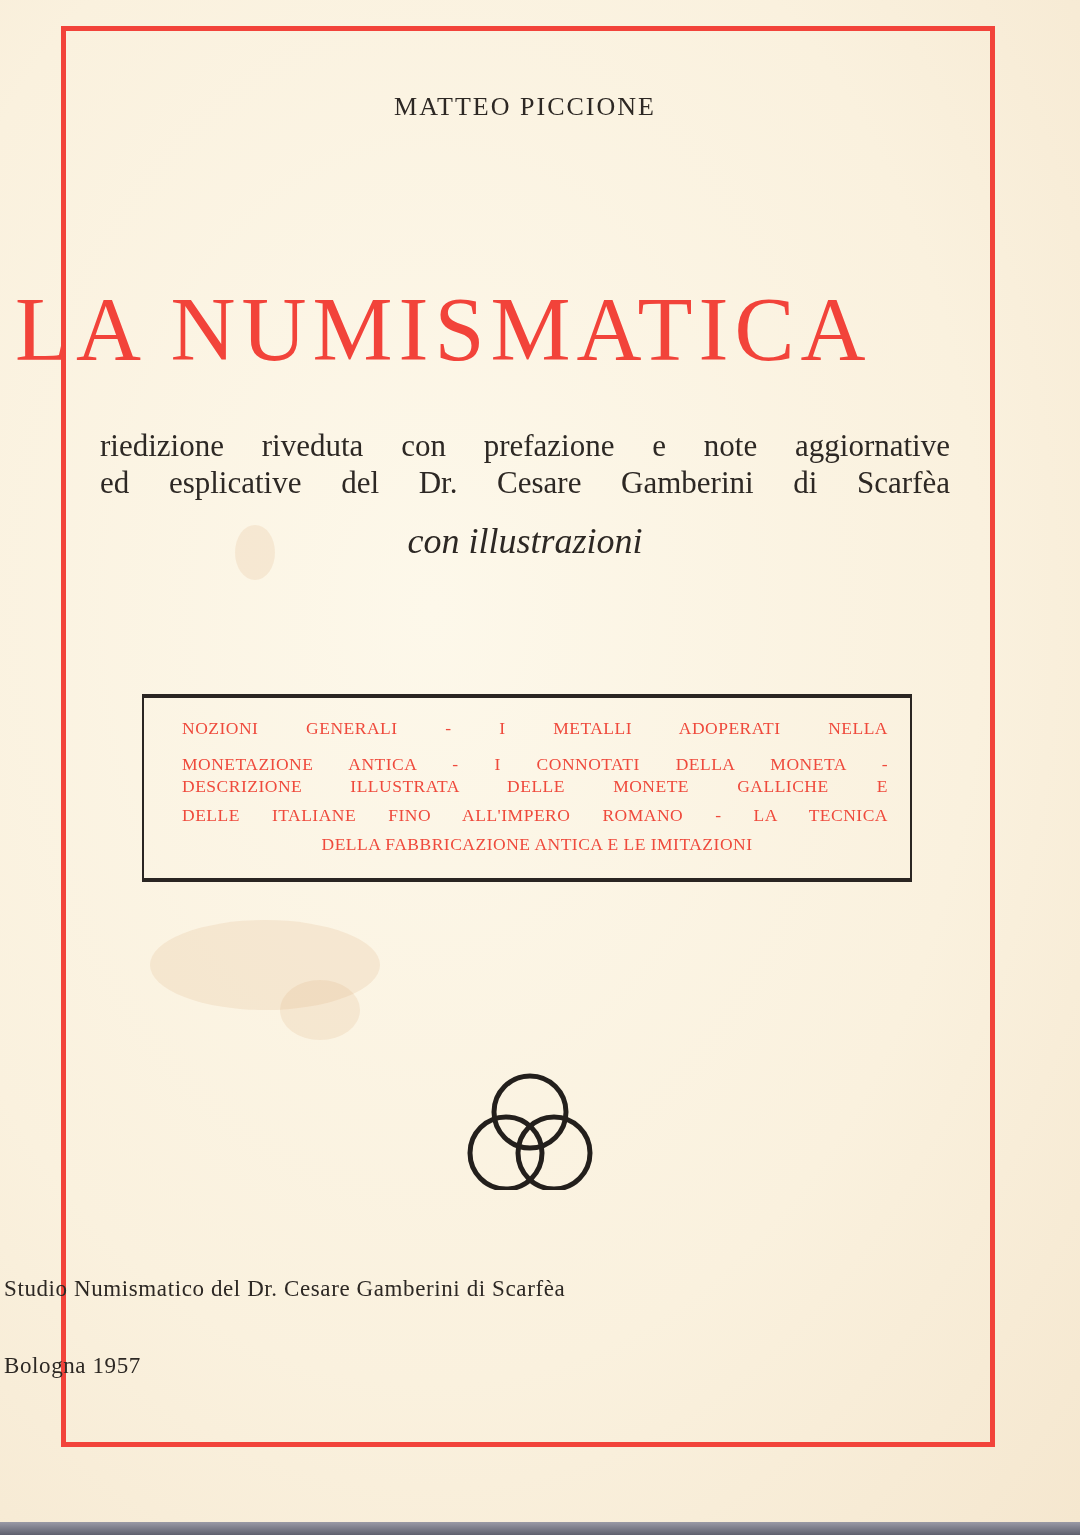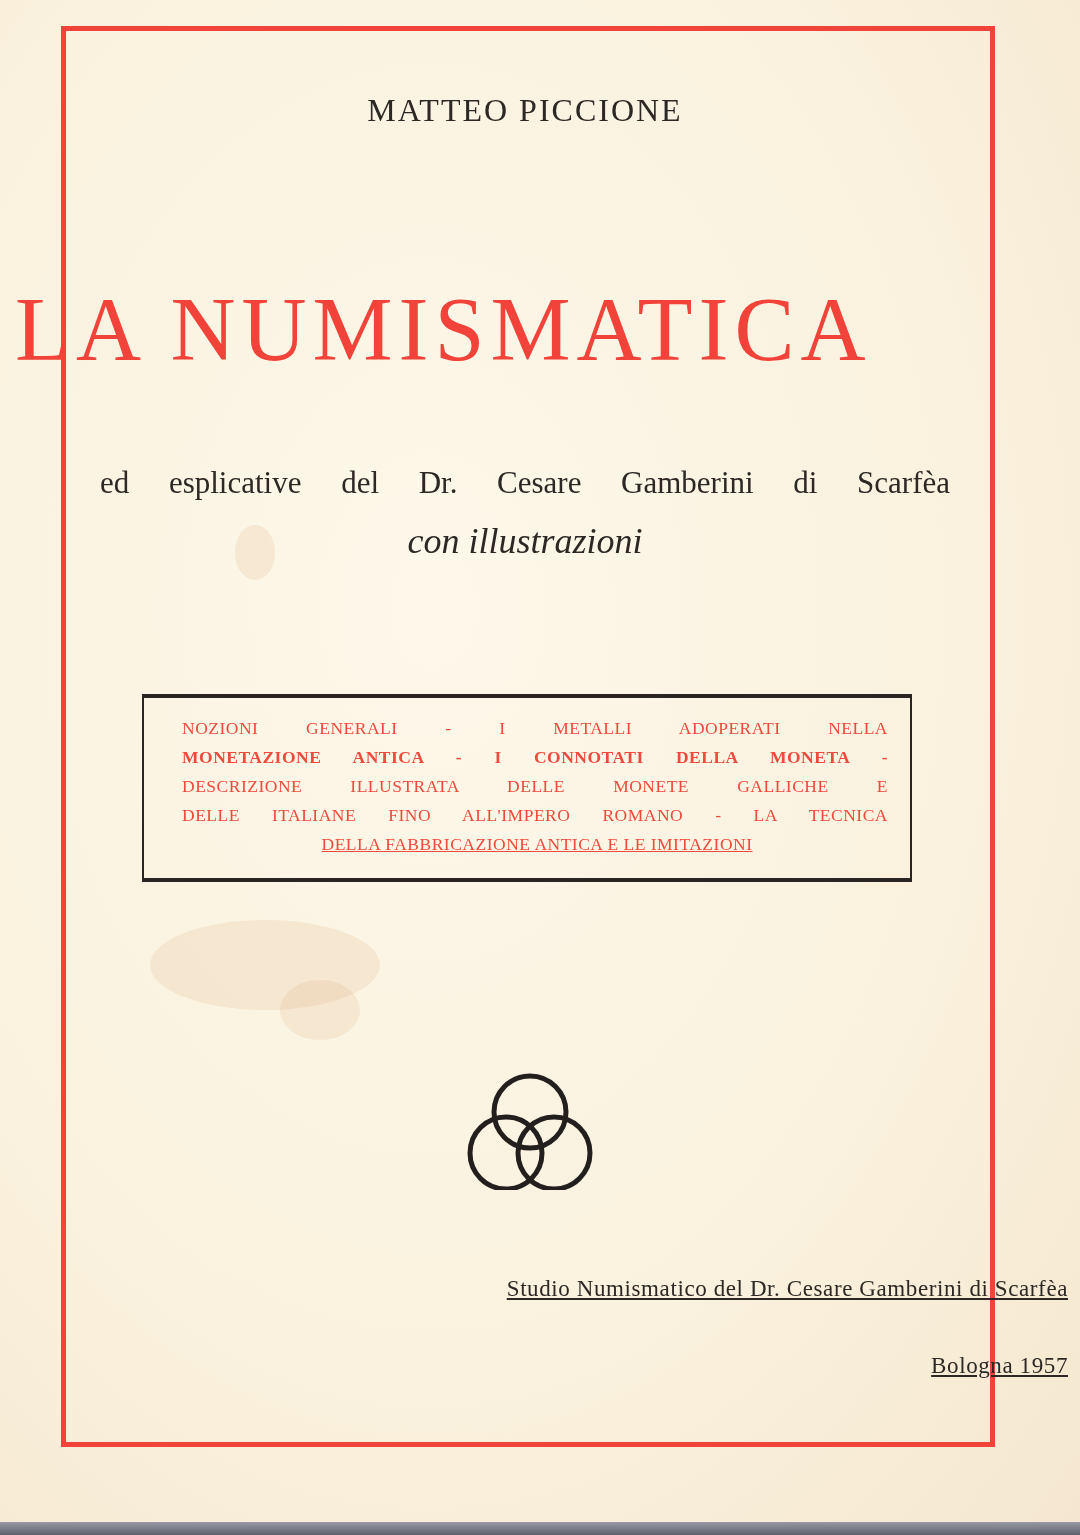--- a/index.html
+++ b/index.html
@@ -20,21 +20,21 @@
   .stain {
     position: absolute; border-radius: 50%;
     background: rgba(222,170,120,0.18);
   }
   .frame {
     position: absolute; left: 61px; top: 26px; width: 924px; height: 1411px;
     border: 5px solid #f2433a; box-sizing: content-box;
   }
   .author {
     position: absolute; top: 92px; left: 0; width: 1050px; text-align: center;
-    font-size: 32px; letter-spacing: 2px; color: #2d2824;
+    font-size: 26px; letter-spacing: 2px; color: #2d2824;
   }
   .title {
     position: absolute; top: 278px; left: 15px; width: 1050px; text-align: left;
     font-size: 90px; color: #f2433a; letter-spacing: 6px; font-weight: normal;
   }
   .subtitle {
     position: absolute; left: 100px; width: 850px;
     font-size: 31px; text-align: justify; text-align-last: justify; color: #2d2824;
   }
   .sub1 { top: 428px; }
@@ -50,49 +50,50 @@
     box-sizing: border-box;
   }
   .contents-line {
     position: absolute; left: 30px; width: 706px;
     font-size: 17.5px; color: #ef4a3c; letter-spacing: 0.5px;
     text-align: justify; text-align-last: justify; margin-left: 8px;
   }
   .contents-line.center { text-align: center; text-align-last: center; left: 90px; width: 590px; }
   .logo { position: absolute; left: 450px; top: 1070px; }
   .pub {
-    position: absolute; left: 12px; width: 1056px; text-align: right; color: #2d2824; text-decoration: underline;
+    position: absolute; left: 4px; width: 1056px; text-align: left; color: #2d2824;
   }
   .pub1 { top: 1276px; font-size: 23px; letter-spacing: 0.6px; }
   .pub2 { top: 1309px; font-size: 21px; font-weight: bold; letter-spacing: 0.4px; }
   .pub3 { top: 1346px; font-size: 23px; letter-spacing: 0.6px; margin-top: 7px; }
 </style>
 </head>
 <body>
 
 <div class="paper">
   <div class="stain" style="left:235px;top:525px;width:40px;height:55px;"></div>
   <div class="stain" style="left:150px;top:920px;width:230px;height:90px;"></div>
   <div class="stain" style="left:280px;top:980px;width:80px;height:60px;"></div>
 
   <div class="frame"></div>
 
   <div class="author">MATTEO PICCIONE</div>
   <div class="title">LA NUMISMATICA</div>
 
+  <div class="subtitle sub1">riedizione riveduta con prefazione e note aggiornative</div>
   <div class="subtitle sub2">ed esplicative del Dr. Cesare Gamberini di Scarfèa</div>
 
   <div class="illus">con illustrazioni</div>
 
   <div class="contents-box">
     <div class="contents-line" style="top:20px;">NOZIONI GENERALI - I METALLI ADOPERATI NELLA</div>
-    <div class="contents-line" style="top:49px;font-weight:bold;">MONETAZIONE ANTICA - I CONNOTATI DELLA MONETA -</div>
+    <div class="contents-line" style="top:56px;">MONETAZIONE ANTICA - I CONNOTATI DELLA MONETA -</div>
     <div class="contents-line" style="top:78px;">DESCRIZIONE ILLUSTRATA DELLE MONETE GALLICHE E</div>
     <div class="contents-line" style="top:107px;">DELLE ITALIANE FINO ALL'IMPERO ROMANO - LA TECNICA</div>
-    <div class="contents-line center" style="top:136px;text-decoration:underline;">DELLA FABBRICAZIONE ANTICA E LE IMITAZIONI</div>
+    <div class="contents-line center" style="top:136px;">DELLA FABBRICAZIONE ANTICA E LE IMITAZIONI</div>
   </div>
 
   <svg class="logo" width="160" height="120" viewBox="0 0 160 120">
     <g fill="none" stroke="#231f1c" stroke-width="5">
       <circle cx="80" cy="42" r="36"></circle>
       <circle cx="56" cy="83" r="36"></circle>
       <circle cx="104" cy="83" r="36"></circle>
     </g>
   </svg>
 

